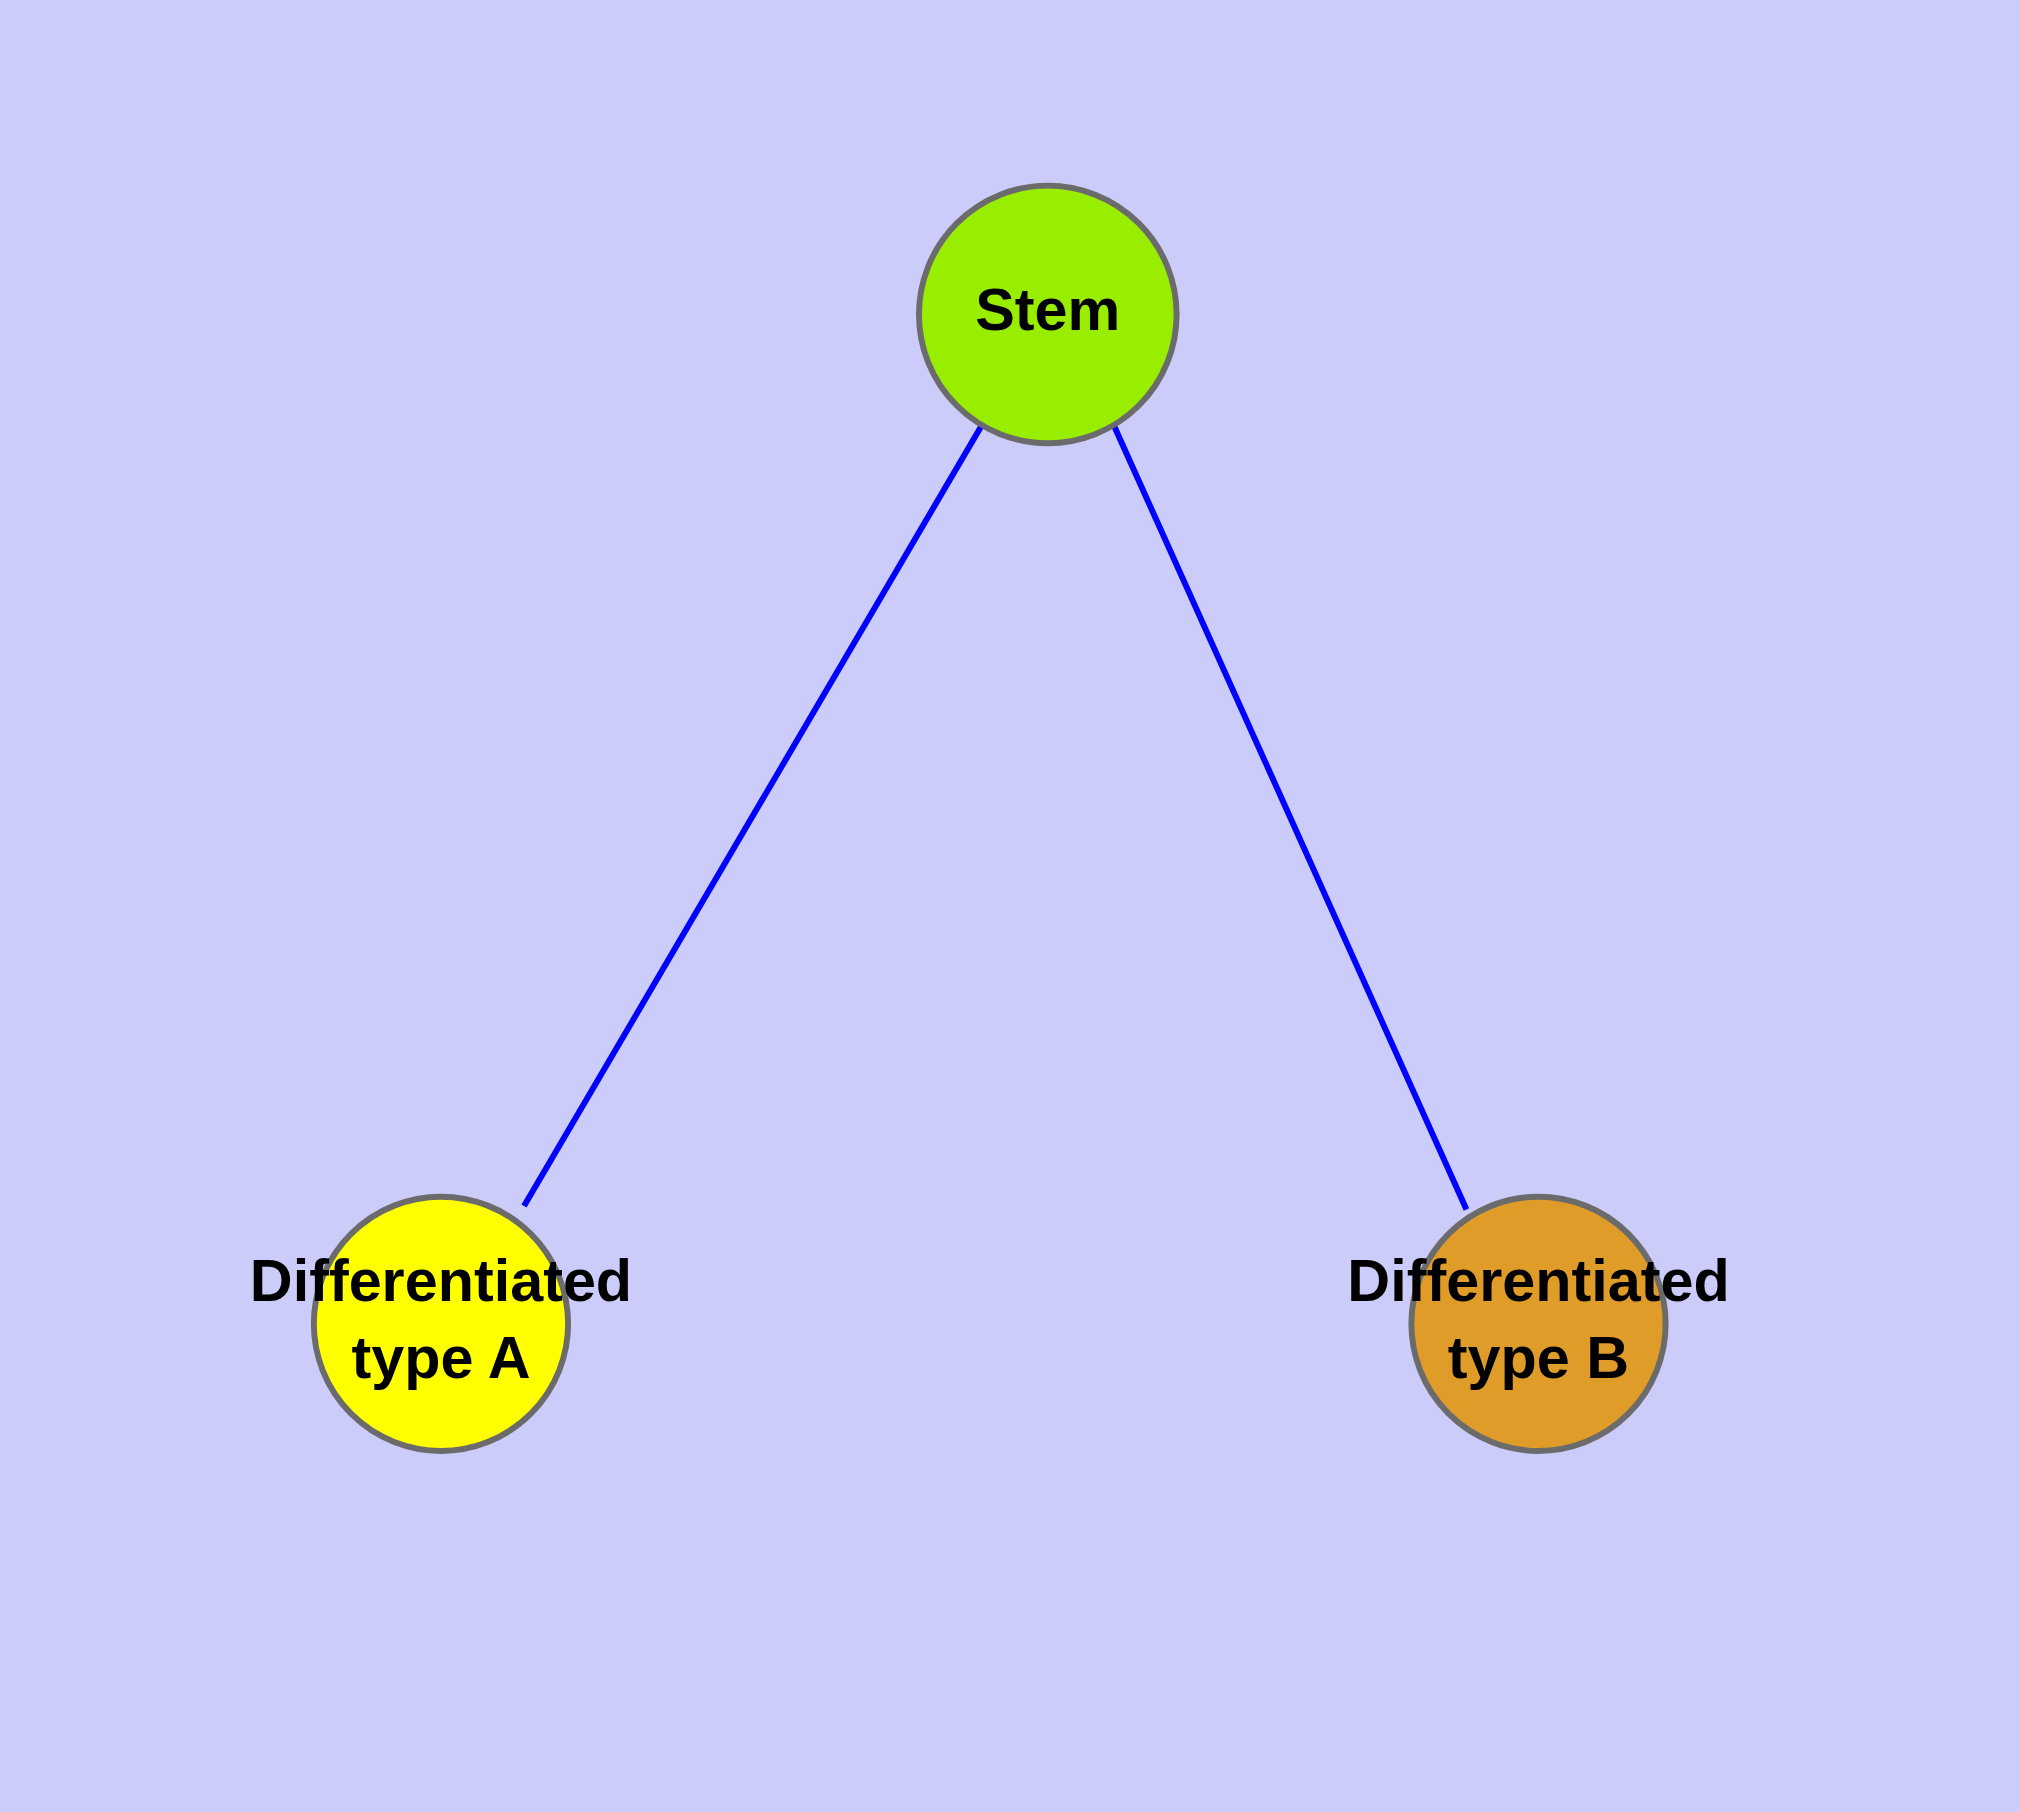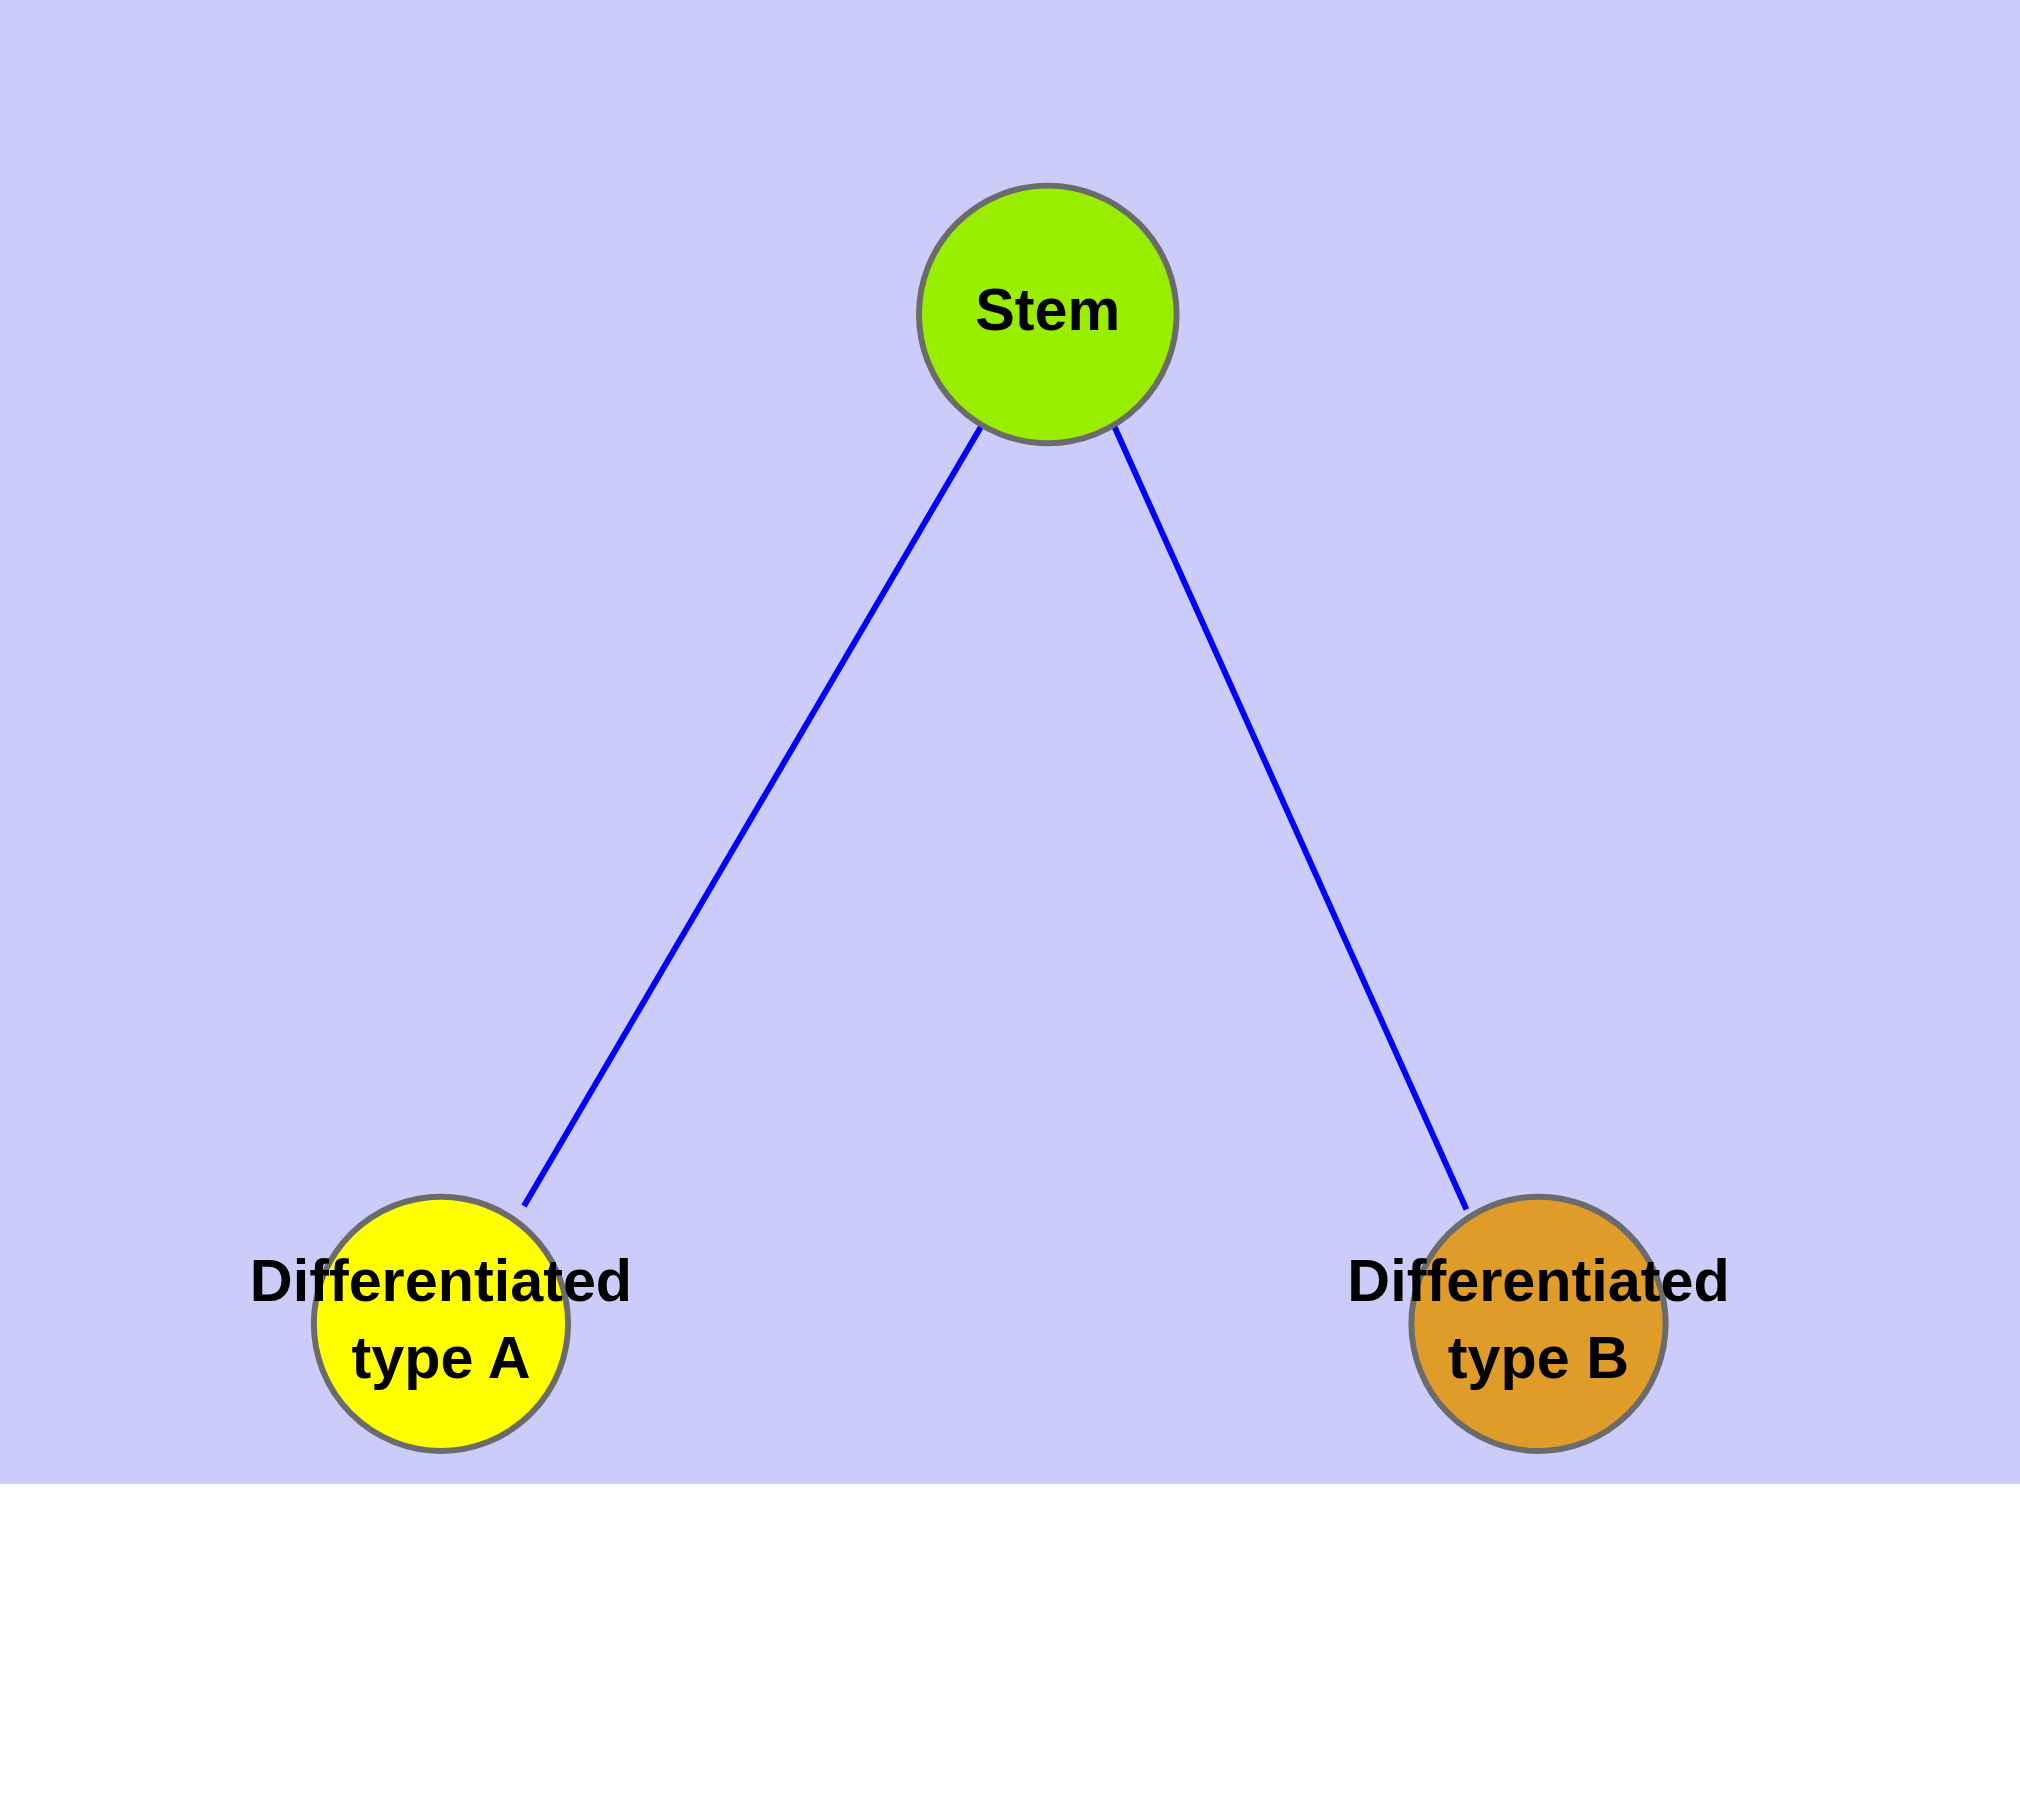--- a/index.html
+++ b/index.html
@@ -28,21 +28,21 @@
     font-weight: bold;
     fill: #000000;
     text-anchor: middle;
     dominant-baseline: middle;
     paint-order: normal;
   }
 </style>
 </head>
 <body>
 
-<div id="canvas" style="width: 2021px; height: 1484px; background: rgb(204, 204, 250);">
+<div id="canvas" style="width: 2021px; height: 1812px; background: rgb(204, 204, 250);">
   <svg id="graph-svg" viewBox="0 0 2384 2138" xmlns="http://www.w3.org/2000/svg" style="width: 2021px; height: 1812px;">
     <rect id="bg-rect" x="0" y="0" width="2384" height="2138" fill="#ccccfa"></rect>
     <g id="edges-group">
         <line x1="1158" y1="502" x2="618" y2="1423" stroke="#0000ff" stroke-width="7" stroke-linecap="butt"></line>
         <line x1="1314" y1="502" x2="1730" y2="1427" stroke="#0000ff" stroke-width="7" stroke-linecap="butt"></line>
       </g>
     <g id="nodes-group">
         <circle cx="1236" cy="371" r="152" fill="#99ee00" stroke="#6b6b6b" stroke-width="7"></circle>
         <circle cx="520" cy="1562" r="150" fill="#ffff00" stroke="#6b6b6b" stroke-width="7"></circle>
         <circle cx="1815" cy="1562" r="150" fill="#e09c28" stroke="#6b6b6b" stroke-width="7"></circle>

